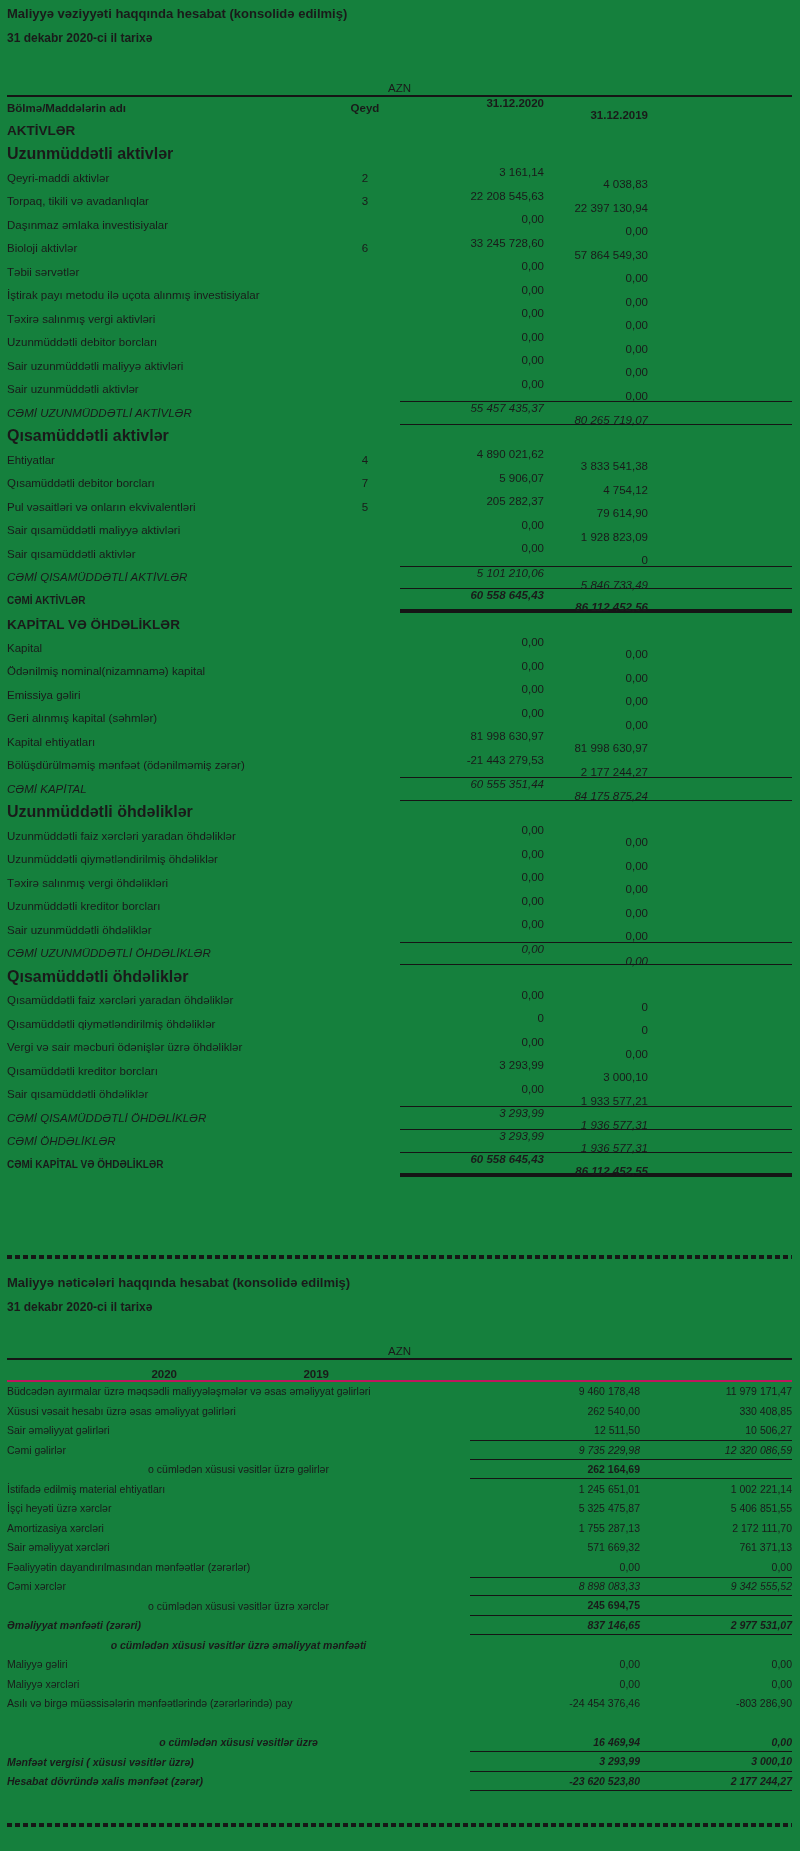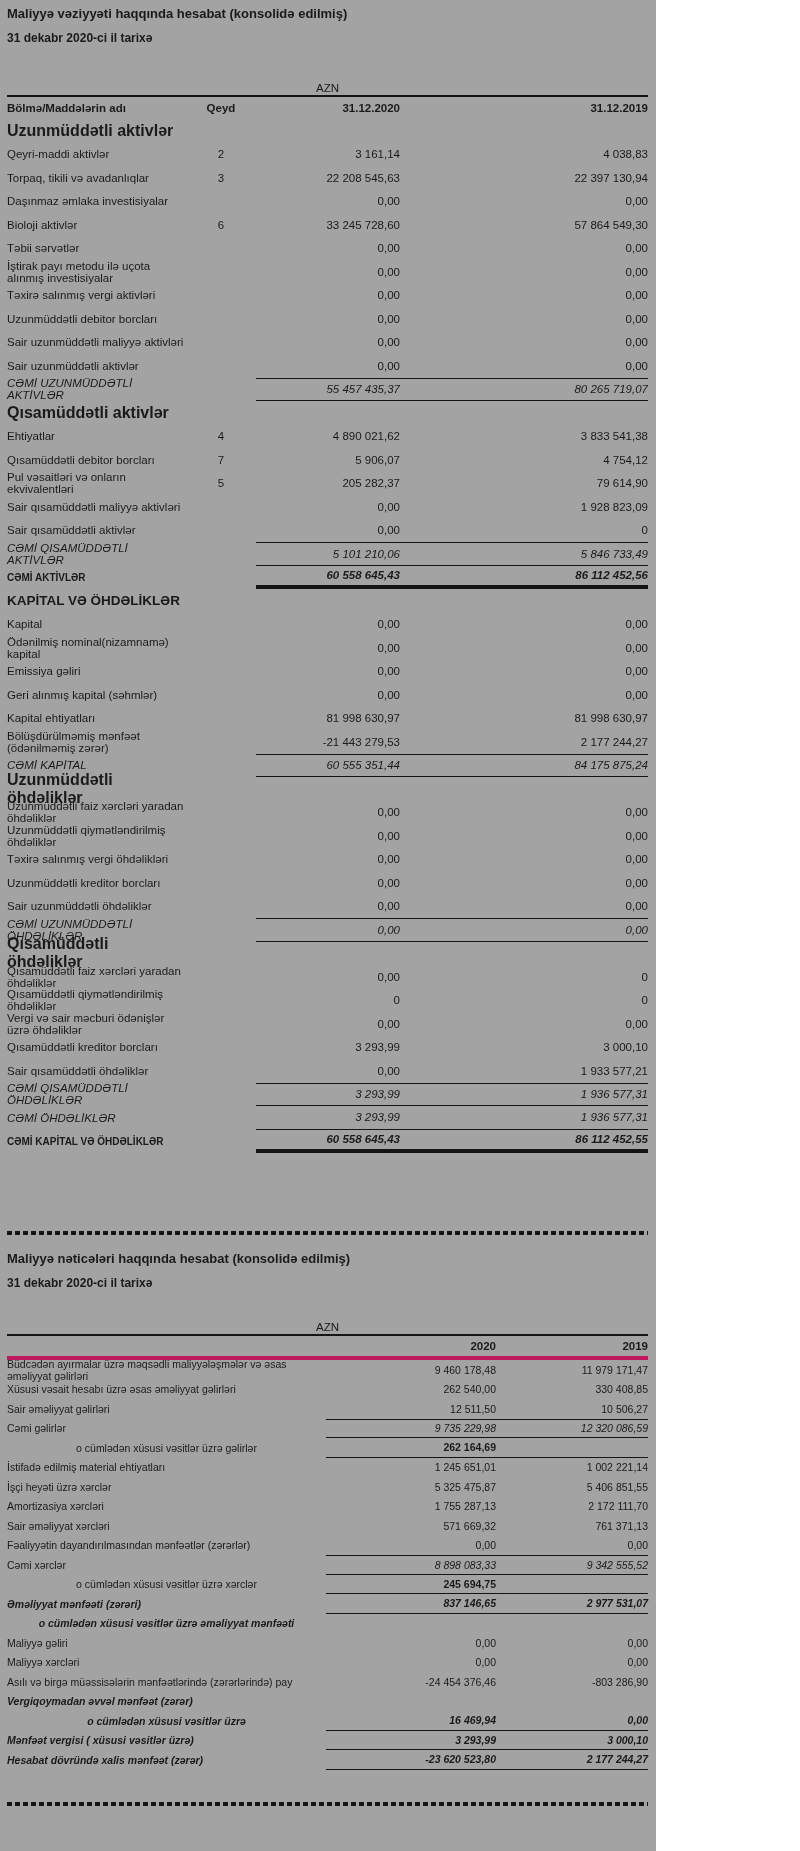--- a/index.html
+++ b/index.html
@@ -1,48 +1,48 @@
 <!DOCTYPE html>
 <html lang="az"><head>
 <meta charset="utf-8">
 <style>
   html,body{margin:0;padding:0;background:#ffffff;}
   .page{
-    width:656px;height:1851px;box-sizing:border-box;
-    padding:6px 8px 0 7px;background:#a3a3a3;color:#1a1a1a;
+    width:800px;height:1851px;box-sizing:border-box;
+    padding:6px 8px 0 7px;background:#15803d;color:#1a1a1a;
     font-family:"Liberation Sans", sans-serif;overflow:hidden;
   }
   .doc-title{font-weight:bold;font-size:13px;line-height:16px;}
   .doc-date{font-weight:bold;font-size:12px;line-height:15px;margin-top:9px;}
   .azn{
     text-align:center;font-size:11.5px;padding-bottom:1px;
     border-bottom:2.5px solid #151515;
   }
   .bs .azn{margin-top:36px;}
   .is .azn{margin-top:30px;}
 
   .row{display:flex;align-items:stretch;}
   .lbl{flex:1;display:flex;align-items:center;}
   .note{width:70px;display:flex;align-items:center;justify-content:center;}
   .amounts{display:flex;}
   .amt{display:flex;align-items:center;justify-content:flex-end;text-align:right;}
 
   
   .bs .row{height:23.5px;font-size:11.5px;}
-  .bs .amounts{width:392px;}
+  .bs .amounts{width:392px;flex-direction:column;}
   .bs .amt20{width:144px;}
   .bs .amt19{width:248px;}
   .bs-head{font-weight:bold;height:22px !important;}
 
   
   .is .row{height:19.5px;font-size:10.5px;}
   .is .amounts{width:322px;}
   .is .amt20{width:170px;}
   .is .amt19{width:152px;}
-  .is-head{height:20px !important;border-bottom:4px solid #be185d;font-weight:bold;font-size:11.5px !important;}
+  .is-head{height:20px !important;border-bottom:2px solid #be185d;font-weight:bold;font-size:11.5px !important;flex-direction:column;}
 
   
   .t-section .lbl{font-weight:bold;font-size:13.5px;}
   .t-subsection .lbl{font-weight:bold;font-size:16px;}
   .t-total .lbl,.t-total .amt{font-weight:normal;font-style:italic;}
   .is .t-total .lbl{font-style:normal;}
   .t-grandtotal .lbl{font-weight:bold;font-size:10px;}
   .t-grandtotal .amt{font-weight:bold;font-style:italic;}
   .t-sub .lbl{font-weight:normal;justify-content:center;text-align:center;}
   .t-sub .amt{font-weight:bold;}
@@ -75,20 +75,28 @@
     <div class="azn">AZN</div>
     <div class="row bs-head">
       <span class="lbl">Bölmə/Maddələrin adı</span>
       <span class="note">Qeyd</span>
       <span class="amounts">
         <span class="amt amt20">31.12.2020</span>
         <span class="amt amt19">31.12.2019</span>
       </span>
     </div>
     <div id="bs-rows">
+        <div class="row t-section">
+          <span class="lbl">AKTİVLƏR</span>
+          <span class="note"></span>
+          <span class="amounts">
+            <span class="amt amt20"></span>
+            <span class="amt amt19"></span>
+          </span>
+        </div>
         <div class="row t-subsection">
           <span class="lbl">Uzunmüddətli aktivlər</span>
           <span class="note"></span>
           <span class="amounts">
             <span class="amt amt20"></span>
             <span class="amt amt19"></span>
           </span>
         </div>
         <div class="row t-item">
           <span class="lbl">Qeyri-maddi aktivlər</span>
@@ -564,21 +572,20 @@
           </span>
         </div>
         <div class="row t-item">
           <span class="lbl">Asılı və birgə müəssisələrin mənfəətlərində (zərərlərində) pay</span>
           <span class="amounts">
             <span class="amt amt20">-24 454 376,46</span>
             <span class="amt amt19">-803 286,90</span>
           </span>
         </div>
         <div class="row t-result r-tb">
-          <span class="lbl">Vergiqoymadan əvvəl mənfəət (zərər)</span>
         </div>
         <div class="row t-rsub r-b">
           <span class="lbl">o cümlədən xüsusi vəsitlər üzrə</span>
           <span class="amounts">
             <span class="amt amt20">16 469,94</span>
             <span class="amt amt19">0,00</span>
           </span>
         </div>
         <div class="row t-result r-b">
           <span class="lbl">Mənfəət vergisi ( xüsusi vəsitlər üzrə)</span>

